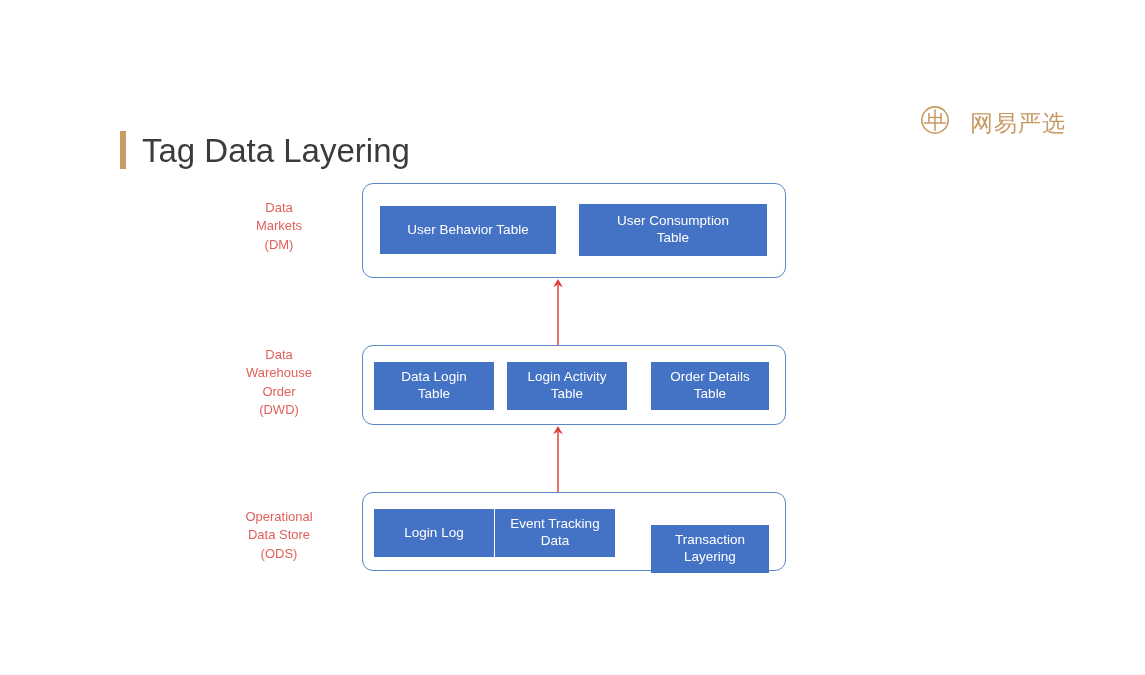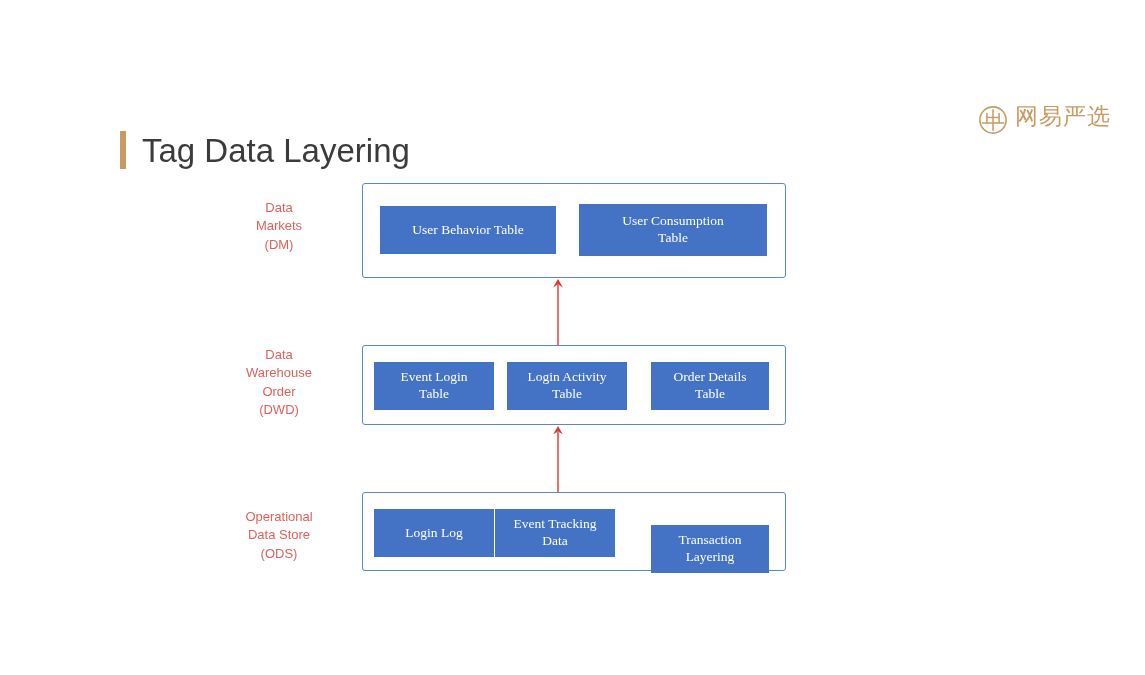--- a/index.html
+++ b/index.html
@@ -12,25 +12,25 @@
     height: 675px;
     position: relative;
     overflow: hidden;
     font-family: "Liberation Sans", sans-serif;
     -webkit-font-smoothing: antialiased;
   }
 
   
   .brand {
     position: absolute;
-    left: 978px;
+    left: 920px;
     top: 105px;
     display: flex;
-    align-items: flex-start;
-    gap: 7px;
+    align-items: flex-end;
+    gap: 20px;
   }
   .brand-emblem {
     width: 30px;
     height: 30px;
     flex: 0 0 auto;
     display: block;
   }
   .brand-text {
     font-size: 23px;
     letter-spacing: 1px;
@@ -71,26 +71,25 @@
     top: 0;
     width: 1145px;
     height: 524px;
   }
 
   .layer {
     position: absolute;
     left: 362px;
     width: 424px;
     border: 1.5px solid #5B87C9;
-    border-radius: 3px;
+    border-radius: 11px;
     background: #ffffff;
     box-sizing: border-box;
     display: flex;
     align-items: center;
-    font-family: Liberation Serif, serif;
   }
   .layer-dm  { top: 183px; height: 95px; }
   .layer-dwd { top: 345px; height: 80px; }
   .layer-ods { top: 492px; height: 79px; }
 
   .box {
     background: #4472C4;
     color: #ffffff;
     display: flex;
     align-items: center;
@@ -190,21 +189,21 @@
   <div class="layer-label label-dwd">
     <div>Data</div>
     <div>Warehouse</div>
     <div>Order</div>
     <div>(DWD)</div>
   </div>
 
   <div class="layer layer-dwd">
     <div class="box dwd-b1">
       <span>
-        <span style="display:block">Event Login</span>
+        <span style="display:block">Data Login</span>
         <span style="display:block">Table</span>
       </span>
     </div>
     <div class="box dwd-b2">
       <span>
         <span style="display:block">Login Activity</span>
         <span style="display:block">Table</span>
       </span>
     </div>
     <div class="box dwd-b3">

